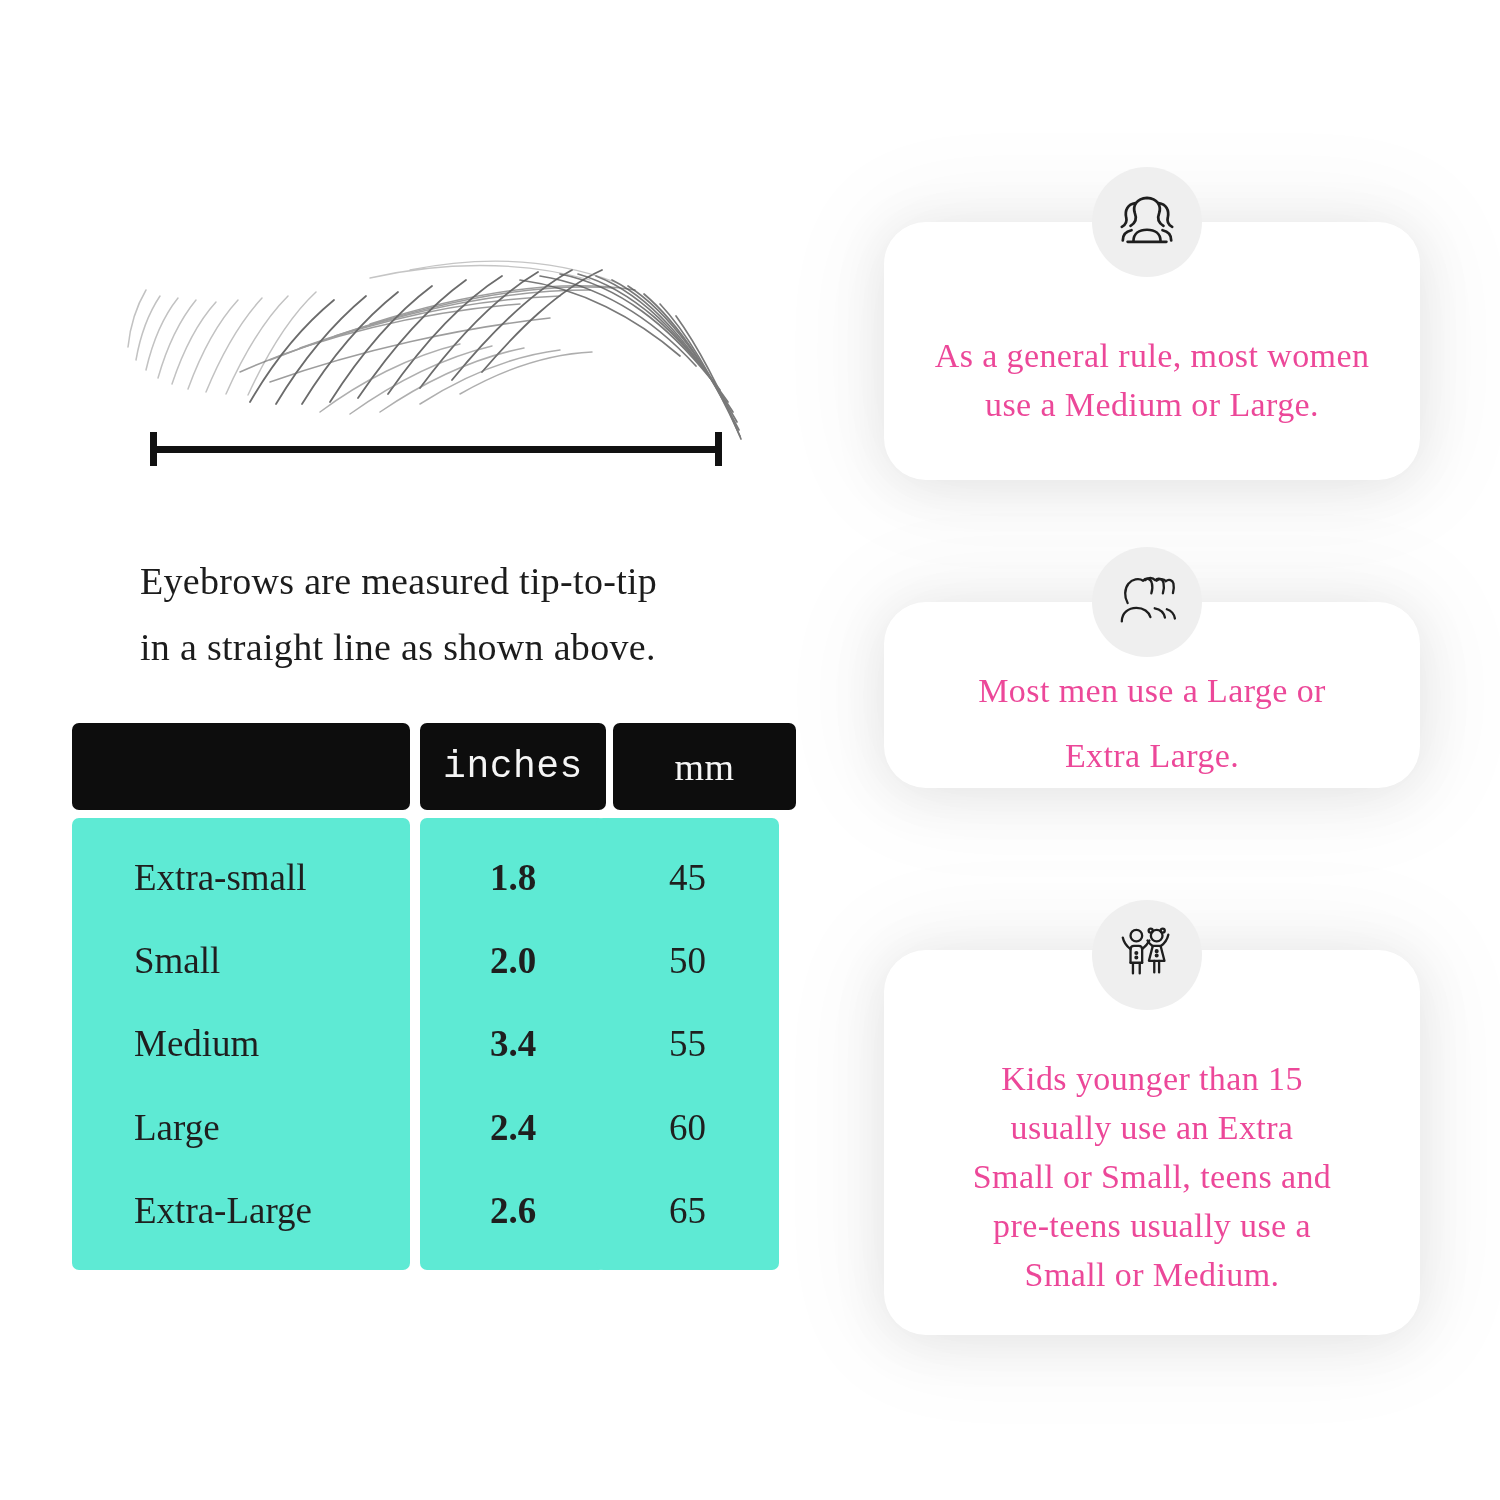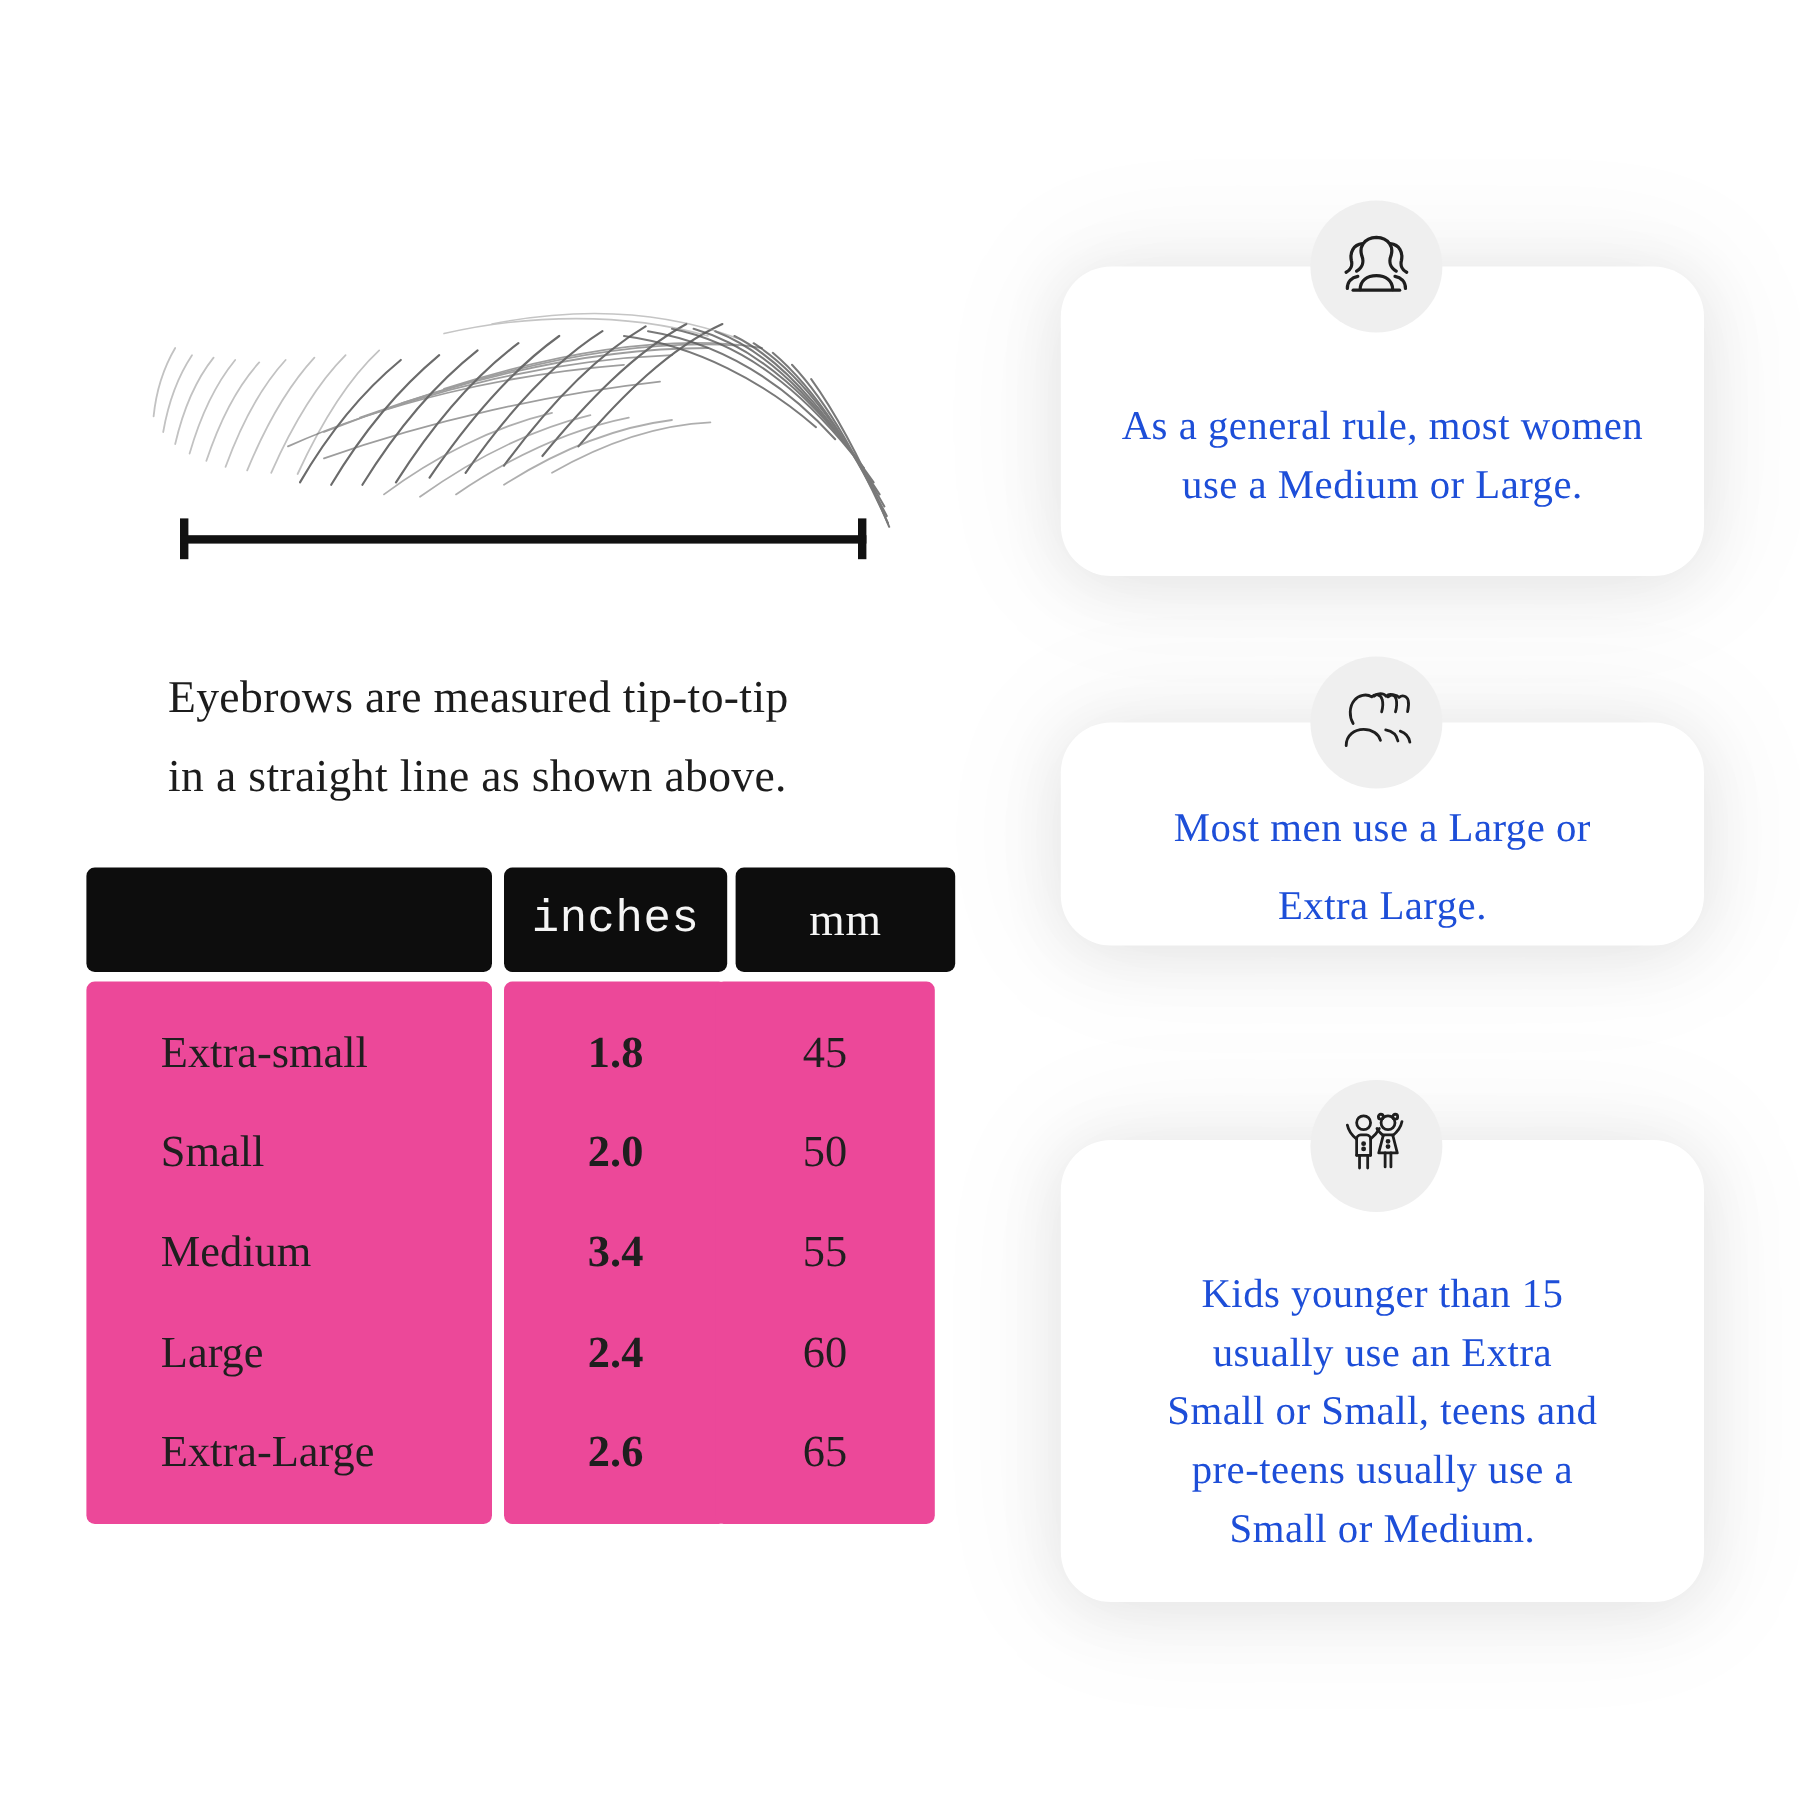--- a/index.html
+++ b/index.html
@@ -16,37 +16,37 @@
   .ruler .cap.right{right:0;}
   .caption{position:absolute;left:140px;top:548px;width:640px;
     font-size:38px;line-height:66px;color:#1c1c1c;letter-spacing:.3px;}
   
   .th{position:absolute;top:723px;height:87px;background:#0d0d0d;border-radius:7px;
       display:flex;align-items:center;justify-content:center;
       color:#f5f5f5;font-size:38px;letter-spacing:.5px;}
   .th.c1{left:72px;width:338px;}
   .th.c2{left:420px;width:186px;font-family:Liberation Mono, monospace;}
   .th.c3{left:613px;width:183px;}
-  .tcol{position:absolute;top:818px;height:452px;background:#ec4899;border-radius:7px;
+  .tcol{position:absolute;top:818px;height:452px;background:#5eead4;border-radius:7px;
       display:flex;flex-direction:column;justify-content:space-around;
       padding:18px 0;box-sizing:border-box;font-size:37px;color:#1f1f1f;}
   .tcol.c1{left:72px;width:338px;}
   .tcol.c2{left:420px;width:186px;font-weight:bold;}
   .tcol.c3{left:596px;width:183px;}
   .tcell{display:flex;align-items:center;justify-content:center;height:82px;}
   .tcol.c1 .tcell{justify-content:flex-start;padding-left:62px;}
   
   .card{position:absolute;left:884px;width:536px;background:#ffffff;border-radius:42px;
       box-shadow:0 6px 55px rgba(0,0,0,.085), 0 0 110px 18px rgba(0,0,0,.045);
       display:flex;flex-direction:column;justify-content:center;align-items:center;
       box-sizing:border-box;}
   .card.c1{top:222px;height:258px;padding-top:58px;}
   .card.c2{top:602px;height:186px;padding-top:56px;gap:16px;}
   .card.c3{top:950px;height:385px;padding-top:68px;}
-  .card .line{font-size:34px;line-height:49px;color:#1d4ed8;text-align:center;letter-spacing:.4px;white-space:nowrap;}
+  .card .line{font-size:34px;line-height:49px;color:#ec4899;text-align:center;letter-spacing:.4px;white-space:nowrap;}
   .icon-circle{position:absolute;left:1092px;width:110px;height:110px;border-radius:50%;
       background:#efefef;display:flex;align-items:center;justify-content:center;z-index:3;}
   .icon-circle.p1{top:167px;}
   .icon-circle.p2{top:547px;}
   .icon-circle.p3{top:900px;}
   .icon-circle svg{width:62px;height:62px;}
 </style>
 </head>
 <body>
 

